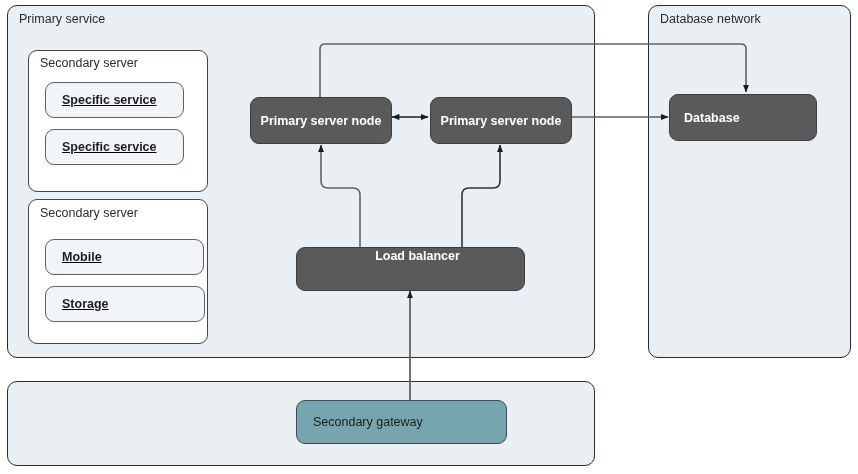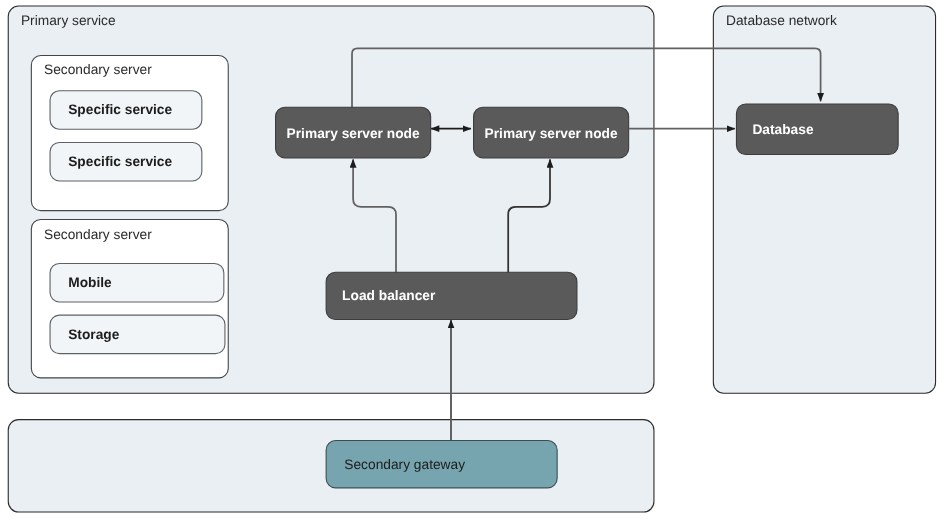--- a/index.html
+++ b/index.html
@@ -53,20 +53,21 @@
 
   
   .service-box {
     position: absolute;
     background: #f2f5f8;
     border: 1px solid #5c6166;
     border-radius: 9px;
     box-sizing: border-box;
     display: flex;
     align-items: center;
+    text-decoration: underline;
   }
   .service-box span {
     margin-left: 16px;
     font-size: 12.5px;
     font-weight: bold;
     color: #1d1d1d;
   }
 
   
   .node-dark {
@@ -90,21 +91,20 @@
   .node-dark.left-text span {
     margin-left: 14px;
   }
   .node-multiline {
     position: absolute;
     background: #5a5a5a;
     border: 1px solid #3d3d3d;
     border-radius: 9px;
     box-sizing: border-box;
     display: flex;
-    flex-direction: column;
     justify-content: center;
     padding-left: 14px;
   }
   .node-multiline .l1 {
     font-size: 12.5px;
     font-weight: bold;
     color: #ffffff;
     line-height: 16px;
   }
   .node-multiline .l2 {

